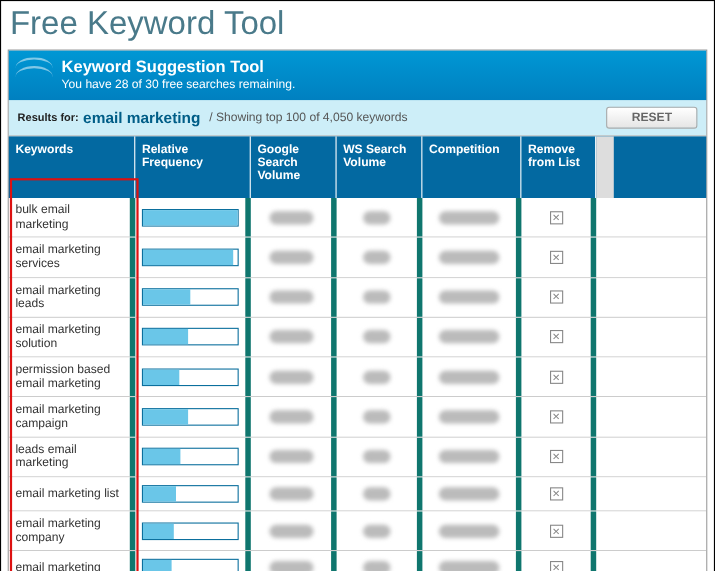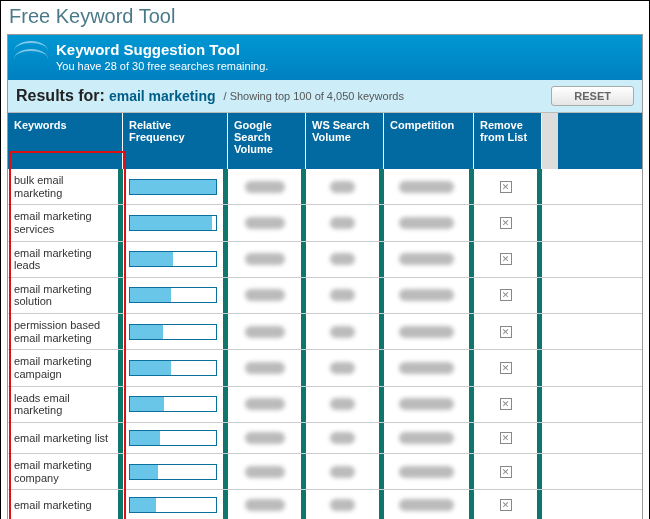--- a/index.html
+++ b/index.html
@@ -1,27 +1,27 @@
 <!DOCTYPE html>
 <html><head>
 <meta charset="utf-8">
 <style>
 * { box-sizing: border-box; margin: 0; padding: 0; }
 body { font-family: Arial, sans-serif; background: #fff; width: 650px; }
 .outer { border: 1px solid #000; padding: 0; }
-.page-title { font-size: 20px; font-weight: 300; color: #4a7a8a; padding: 4px 8px 6px; }
+.page-title { font-size: 30px; font-weight: 300; color: #4a7a8a; padding: 4px 8px 6px; }
 .tool-box { border: 1px solid #999; margin: 0 6px 6px; }
 .tool-header { background: linear-gradient(#0097d4, #0080c0); color: #fff; padding: 6px 8px 8px 48px; position: relative; }
 .tool-header .wave { position: absolute; left: 6px; top: 6px; width: 34px; height: 26px; }
 .tool-header .wave::before, .tool-header .wave::after { content: ""; position: absolute; left: 0; right: 0; height: 8px; border-top: 2px solid rgba(255,255,255,.5); border-radius: 50% 50% 0 0 / 100% 100% 0 0; }
 .tool-header .wave::after { top: 8px; }
 .tool-header h2 { font-size: 15px; font-weight: bold; }
 .tool-header p { font-size: 11px; margin-top: 2px; }
 .results-bar { background: #cdeef8; padding: 6px 8px; display: flex; align-items: center; border-bottom: 1px solid #bbb; }
-.results-bar .res-label { font-size: 16px; font-weight: bold; color: #222; }
+.results-bar .res-label { font-size: 10px; font-weight: bold; color: #222; }
 .results-bar .res-term { font-size: 14px; font-weight: bold; color: #005d87; margin-left: 4px; }
 .results-bar .res-sub { font-size: 11px; color: #555; margin-left: 8px; }
 .reset-btn { margin-left: auto; background: linear-gradient(#fff, #e5e5e5); border: 1px solid #aaa; color: #666; font-size: 11px; font-weight: bold; padding: 3px 22px; border-radius: 3px; cursor: pointer; }
 .grid-wrap { position: relative; }
 .grid-head { display: grid; grid-template-columns: 115px 105px 78px 78px 90px 68px 16px; background: #0369a1; color: #fff; font-size: 11px; font-weight: bold; }
 .grid-head > div { padding: 6px 6px 14px; border-right: 1px solid #fff; }
 .grid-head > div:last-child { border-right: none; background: #ddd; }
 .grid-body { max-height: 384px; overflow-y: scroll; }
 .grid-body::-webkit-scrollbar { width: 16px; }
 .grid-body::-webkit-scrollbar-track { background: #e8e8e8; }

